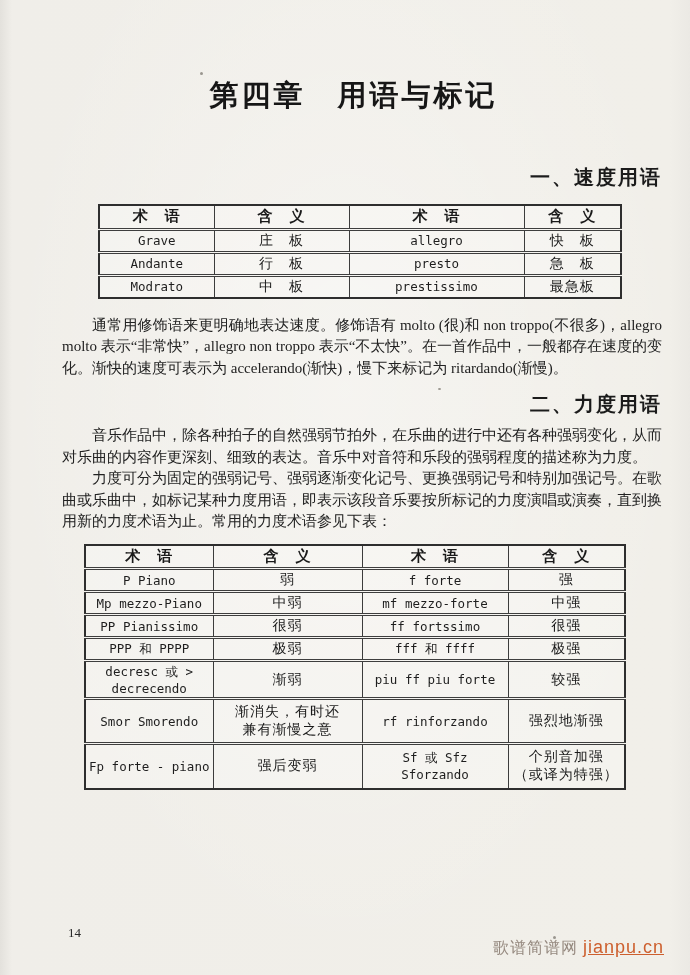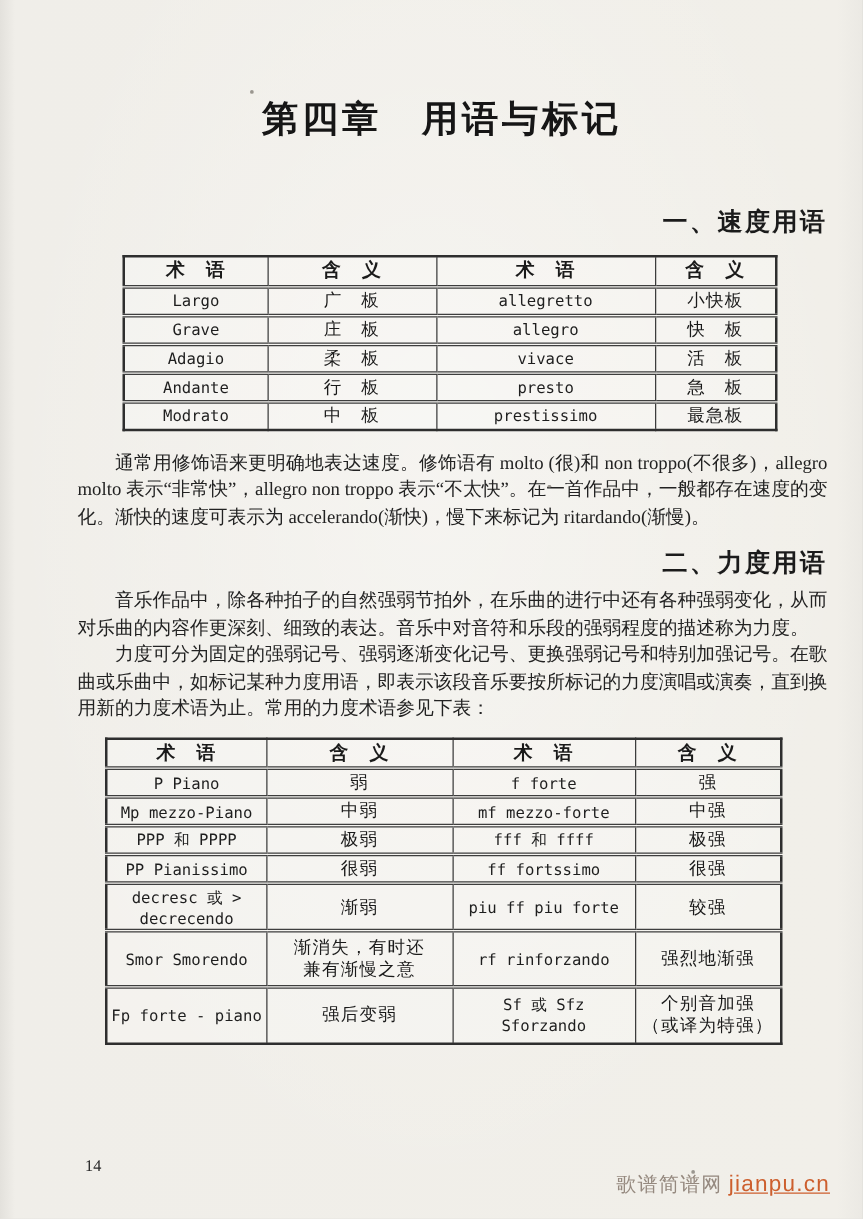--- a/index.html
+++ b/index.html
@@ -122,36 +122,24 @@
           <col style="width:97px">
         </colgroup>
       <tbody>
           <tr class="hdr-row">
         <th class="hdr">术　语</th>
         <th class="hdr">含　义</th>
         <th class="hdr">术　语</th>
         <th class="hdr">含　义</th>
       </tr>
       <tr>
-        <td class="term">Largo</td>
-        <td class="meaning">广　板</td>
-        <td class="term">allegretto</td>
-        <td class="meaning">小快板</td>
-      </tr>
-      <tr>
         <td class="term">Grave</td>
         <td class="meaning">庄　板</td>
         <td class="term">allegro</td>
         <td class="meaning">快　板</td>
-      </tr>
-      <tr>
-        <td class="term">Adagio</td>
-        <td class="meaning">柔　板</td>
-        <td class="term">vivace</td>
-        <td class="meaning">活　板</td>
       </tr>
       <tr>
         <td class="term">Andante</td>
         <td class="meaning">行　板</td>
         <td class="term">presto</td>
         <td class="meaning">急　板</td>
       </tr>
       <tr>
         <td class="term">Modrato</td>
         <td class="meaning">中　板</td>
@@ -190,30 +178,30 @@
         <td class="term">f forte</td>
         <td class="meaning">强</td>
       </tr>
       <tr>
         <td class="term">Mp mezzo-Piano</td>
         <td class="meaning">中弱</td>
         <td class="term">mf mezzo-forte</td>
         <td class="meaning">中强</td>
       </tr>
       <tr>
+        <td class="term">PP Pianissimo</td>
+        <td class="meaning">很弱</td>
+        <td class="term">ff fortssimo</td>
+        <td class="meaning">很强</td>
+      </tr>
+      <tr>
         <td class="term">PPP 和 PPPP</td>
         <td class="meaning">极弱</td>
         <td class="term">fff 和 ffff</td>
         <td class="meaning">极强</td>
-      </tr>
-      <tr>
-        <td class="term">PP Pianissimo</td>
-        <td class="meaning">很弱</td>
-        <td class="term">ff fortssimo</td>
-        <td class="meaning">很强</td>
       </tr>
       <tr class="r-tall">
         <td class="term">decresc 或 &gt;
 decrecendo</td>
         <td class="meaning">渐弱</td>
         <td class="term">piu ff piu forte</td>
         <td class="meaning">较强</td>
       </tr>
       <tr class="r-taller">
         <td class="term">Smor Smorendo</td>

